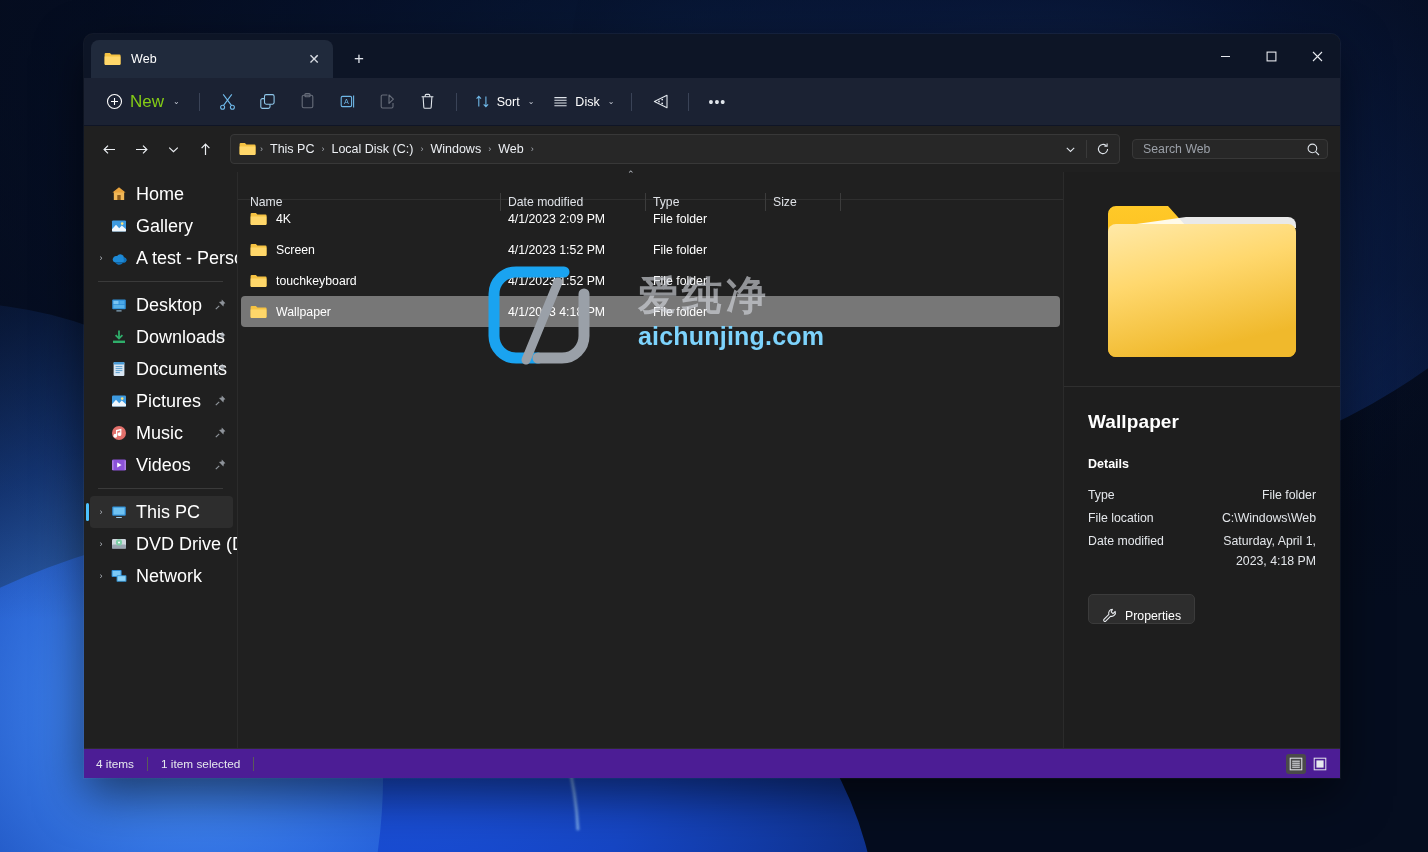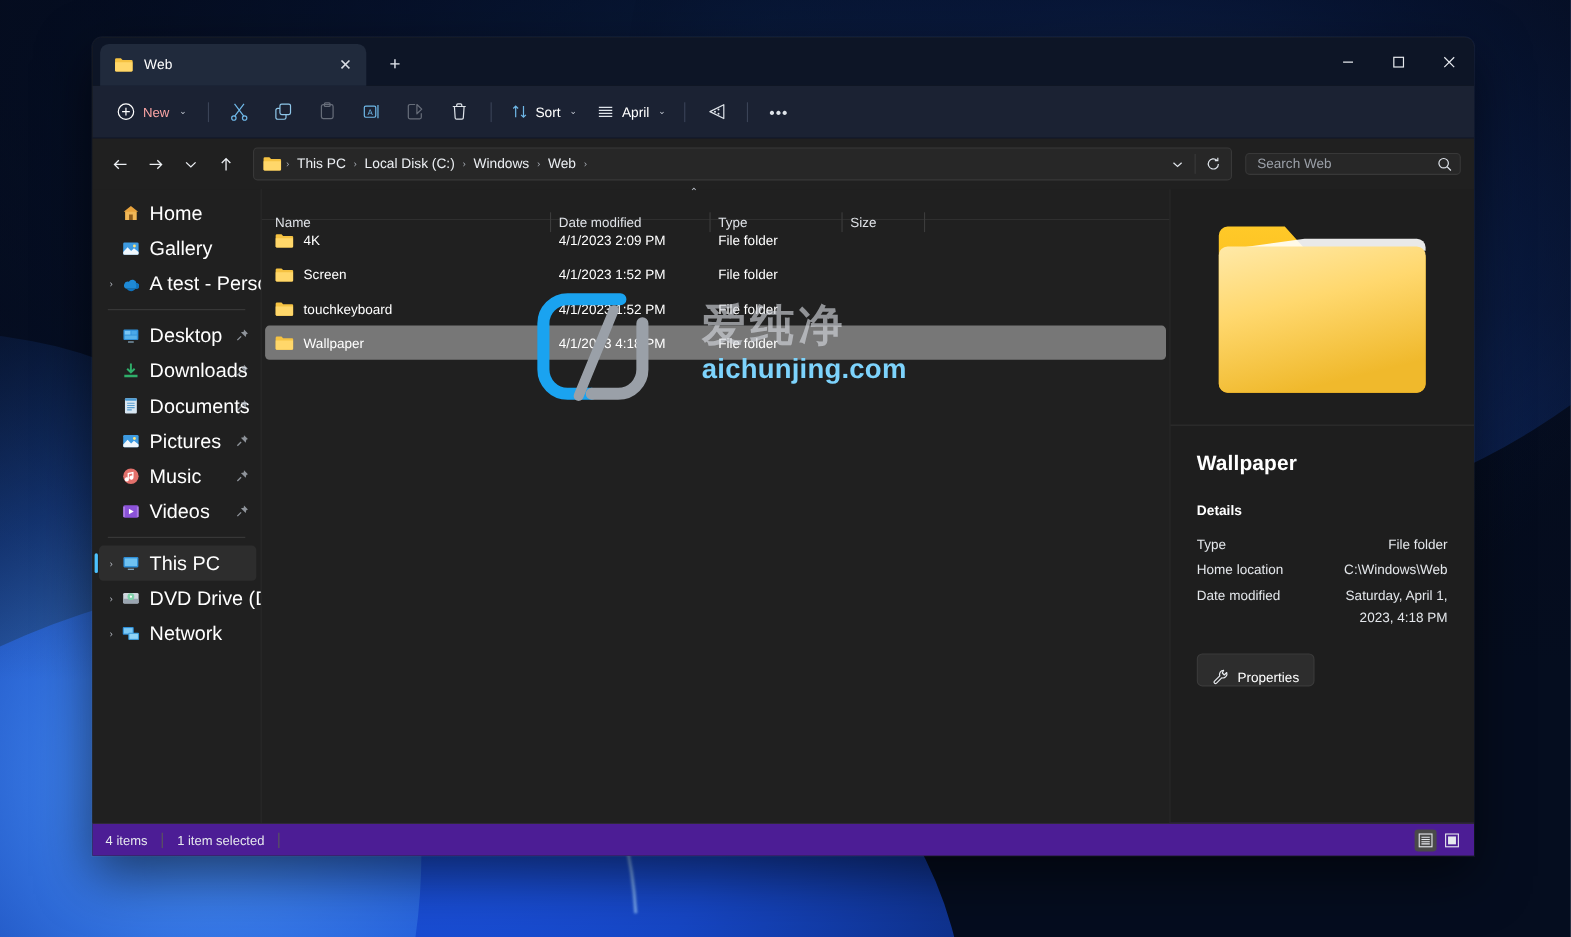--- a/index.html
+++ b/index.html
@@ -131,21 +131,21 @@
     align-items: center;
     padding: 0 14px;
     gap: 2px;
     flex: none;
     border-bottom: 1px solid #0f1526;
   }
   .cmd-new {
     height: 32px; display: flex; align-items: center; gap: 7px;
     padding: 0 10px 0 8px; border-radius: 4px; cursor: default;
   }
-  .cmd-new-label { font-size: 12px; color: #fca5a5; }
+  .cmd-new-label { font-size: 17px; color: #84cc16; }
   .cmd-btn {
     width: 38px; height: 32px; border-radius: 4px;
     display: flex; align-items: center; justify-content: center;
   }
   .cmd-btn.dim { opacity: 0.42; }
   .cmd-text {
     height: 32px; display: flex; align-items: center; gap: 6px;
     padding: 0 8px; border-radius: 4px; font-size: 12.5px; color: #fff;
   }
   .cmd-sep { width: 1px; height: 18px; background: #3a4357; margin: 0 7px; }
@@ -438,21 +438,21 @@
           <path d="M4.8 13.6V3.4M2.6 5.6l2.2-2.2 2.2 2.2" fill="none" stroke="#6fb8e8" stroke-width="1.1"></path>
           <path d="M11.9 3.4v10.2M9.7 11.4l2.2 2.2 2.2-2.2" fill="none" stroke="#6fb8e8" stroke-width="1.1"></path>
         </svg>
         <span>Sort</span>
         <span class="chev">⌄</span>
       </div>
       <div class="cmd-text">
         <svg width="17" height="17" viewBox="0 0 17 17">
           <path d="M2.4 4.6h12.2M2.4 7.3h12.2M2.4 10h12.2M2.4 12.7h12.2" stroke="#dfe4ea" stroke-width="1.1"></path>
         </svg>
-        <span>April</span>
+        <span>Disk</span>
         <span class="chev">⌄</span>
       </div>
 
       <div class="cmd-sep"></div>
 
       <div class="cmd-btn">
         <svg width="19" height="19" viewBox="0 0 19 19">
           <path d="M16 3.2L3.4 9.5 16 15.8z" fill="none" stroke="#dfe4ea" stroke-width="1.1" stroke-linejoin="round"></path>
           <circle cx="11.2" cy="7.6" r="0.9" fill="#dfe4ea"></circle>
           <circle cx="11.2" cy="11.4" r="0.9" fill="#dfe4ea"></circle>
@@ -782,21 +782,21 @@
         <div class="details-body">
           <div class="details-title">Wallpaper</div>
           <div class="details-sub">Details</div>
 
           <div class="prop-list">
             <div class="prop-row">
               <span class="prop-key">Type</span>
               <span class="prop-val">File folder</span>
             </div>
             <div class="prop-row">
-              <span class="prop-key">Home location</span>
+              <span class="prop-key">File location</span>
               <span class="prop-val">C:\Windows\Web</span>
             </div>
             <div class="prop-row">
               <span class="prop-key">Date modified</span>
               <span class="prop-val">Saturday, April 1, 2023, 4:18 PM</span>
             </div>
           </div>
 
           <div class="props-btn">
             <svg width="15" height="15" viewBox="0 0 15 15">

